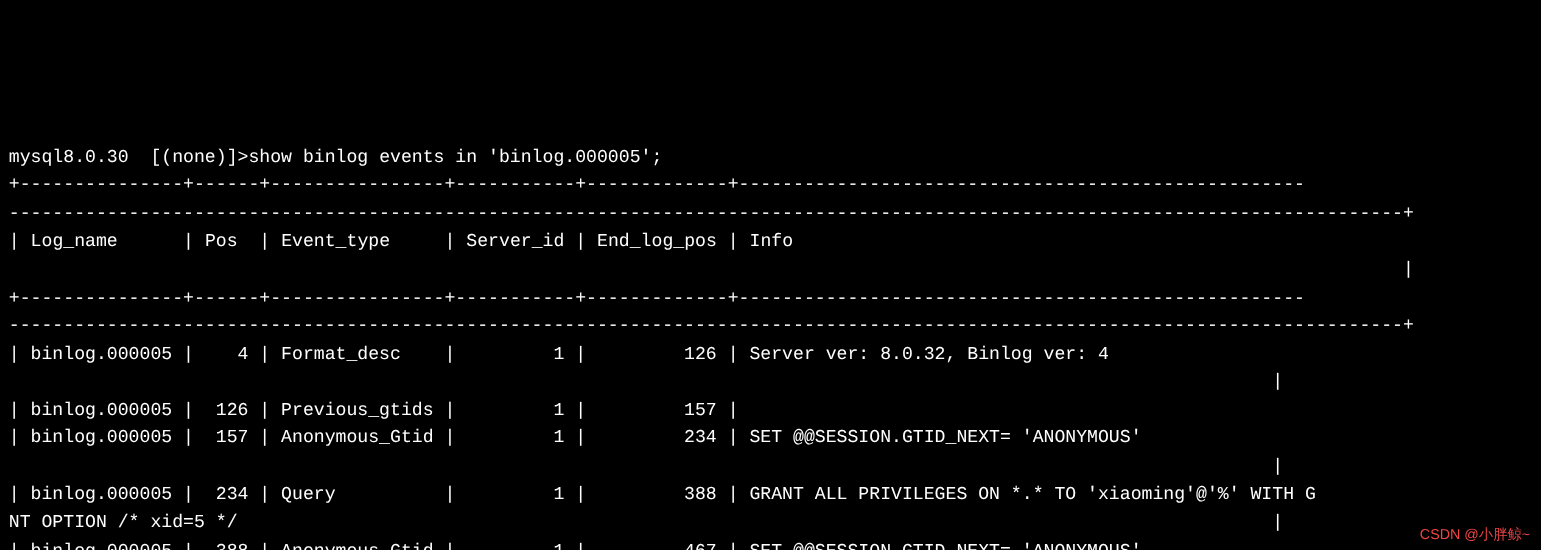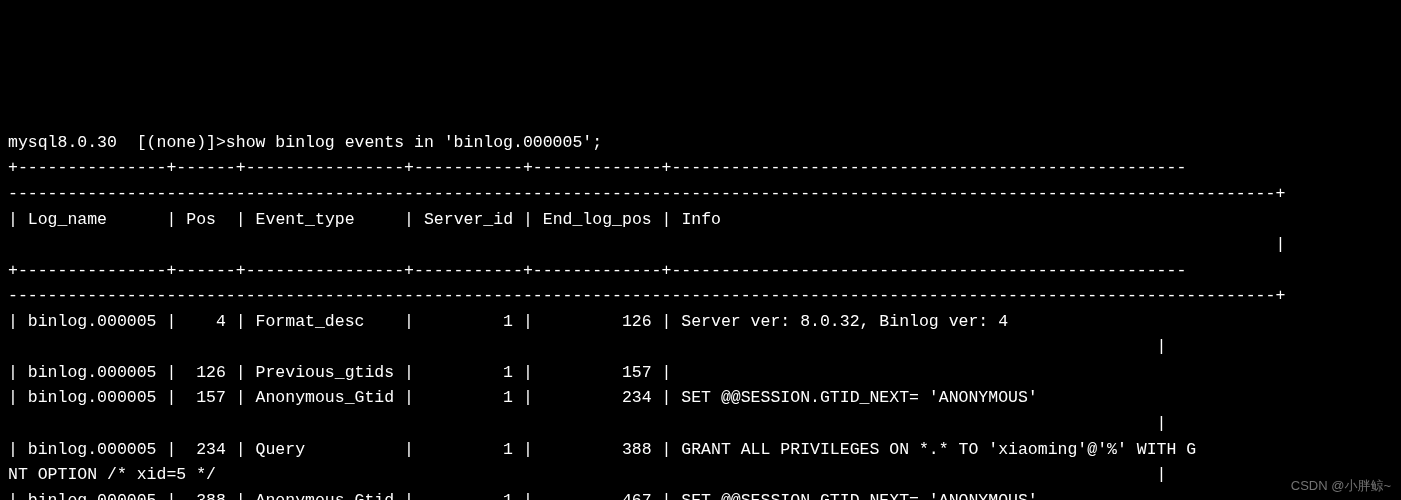--- a/index.html
+++ b/index.html
@@ -15,21 +15,21 @@
     overflow: hidden;
     white-space: pre;
   }
   .terminal {
     padding: 2px 8px 0 8px;
   }
   .watermark {
     position: absolute;
     right: 10px;
     bottom: 4px;
-    color: #737373;
+    color: #ef4444;
     font-size: 13px;
     font-family: sans-serif;
   }
 </style>
 </head>
 <body>
 
 
 
 <div class="terminal"><span>mysql8.0.30  [(none)]&gt;</span><span>show binlog events in 'binlog.000005';</span>

